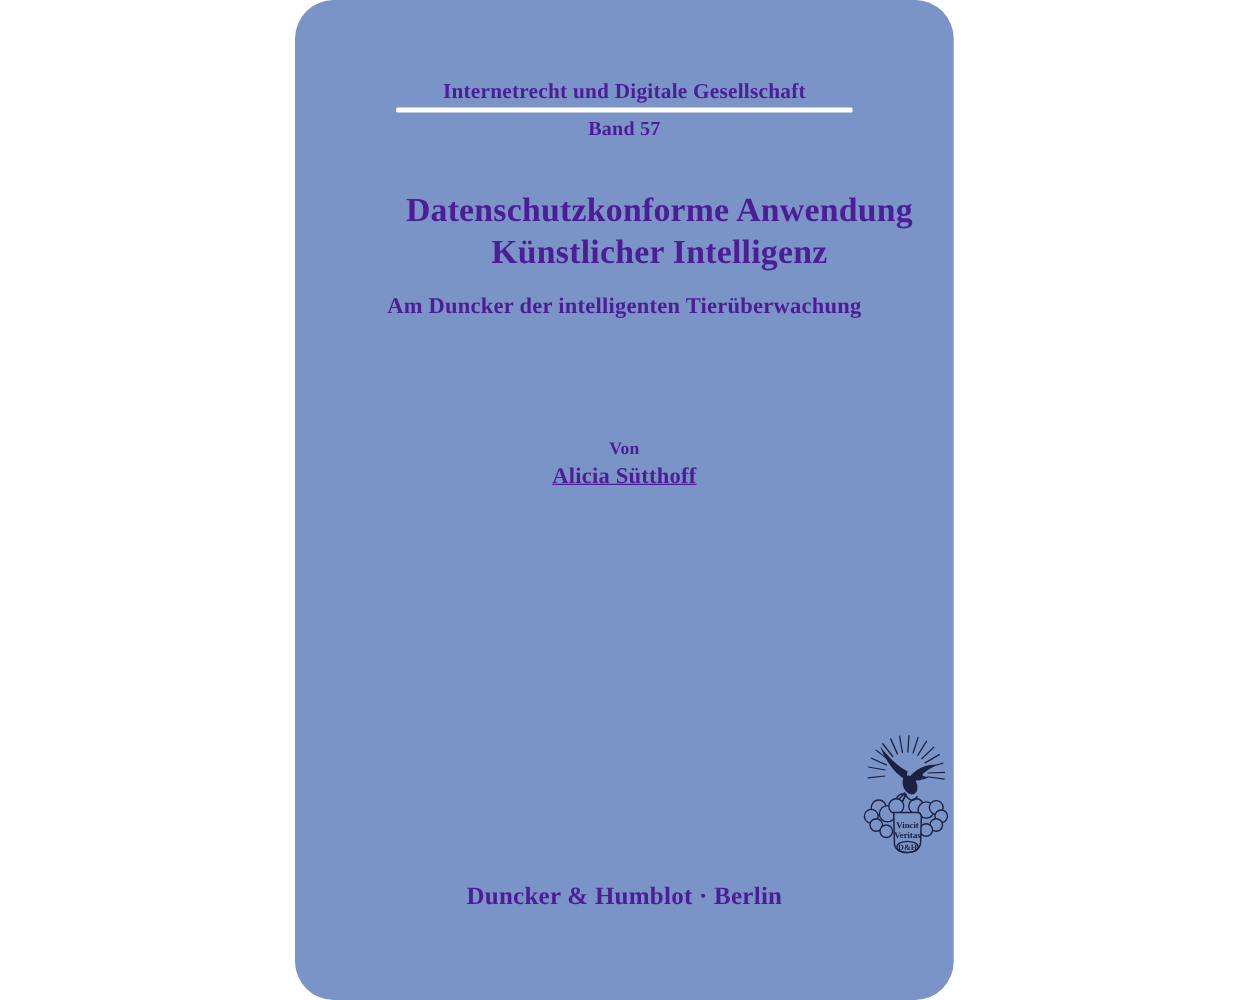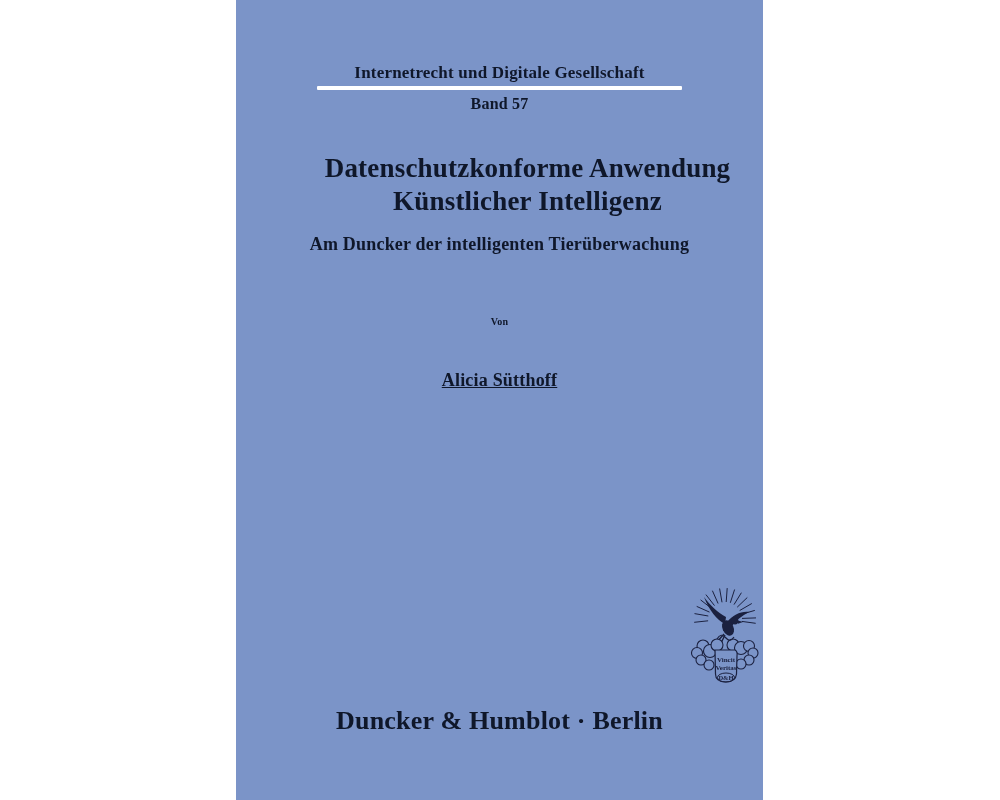--- a/index.html
+++ b/index.html
@@ -17,21 +17,22 @@
     height: 800px;
     background: #ffffff;
   }
   .cover {
     position: absolute;
     left: 236px;
     top: 0;
     width: 527px;
     height: 800px;
     background: #7b94c8;
-    color: #0f172a;
+    color: #4c1d95;
+    border-radius: 31px;
   }
   .cover .abs {
     position: absolute;
     left: 0;
     width: 100%;
     text-align: center;
     font-weight: bold;
     letter-spacing: 0.2px;
   }
   .series-title {
@@ -59,41 +60,41 @@
   }
   .book-title .inner {
     display: inline-block;
     max-width: 450px;
   }
   .subtitle {
     top: 234px;
     font-size: 18px;
   }
   .byline {
-    top: 316px;
-    font-size: 10px;
+    top: 352px;
+    font-size: 14px;
   }
   .author {
     top: 370px;
     font-size: 18px;
     text-decoration: underline;
   }
   .emblem-wrap {
     position: absolute;
     top: 582px;
     left: 0;
     width: 100%;
     text-align: right;
   }
   .emblem-wrap svg {
     display: inline-block;
   }
   .publisher {
     top: 706px;
-    font-size: 26px;
+    font-size: 20px;
   }
   .emblem-text {
     font-family: "Liberation Serif", "DejaVu Serif", serif;
     font-weight: bold;
     fill: #1b2140;
   }
 </style>
 </head>
 <body>
 

